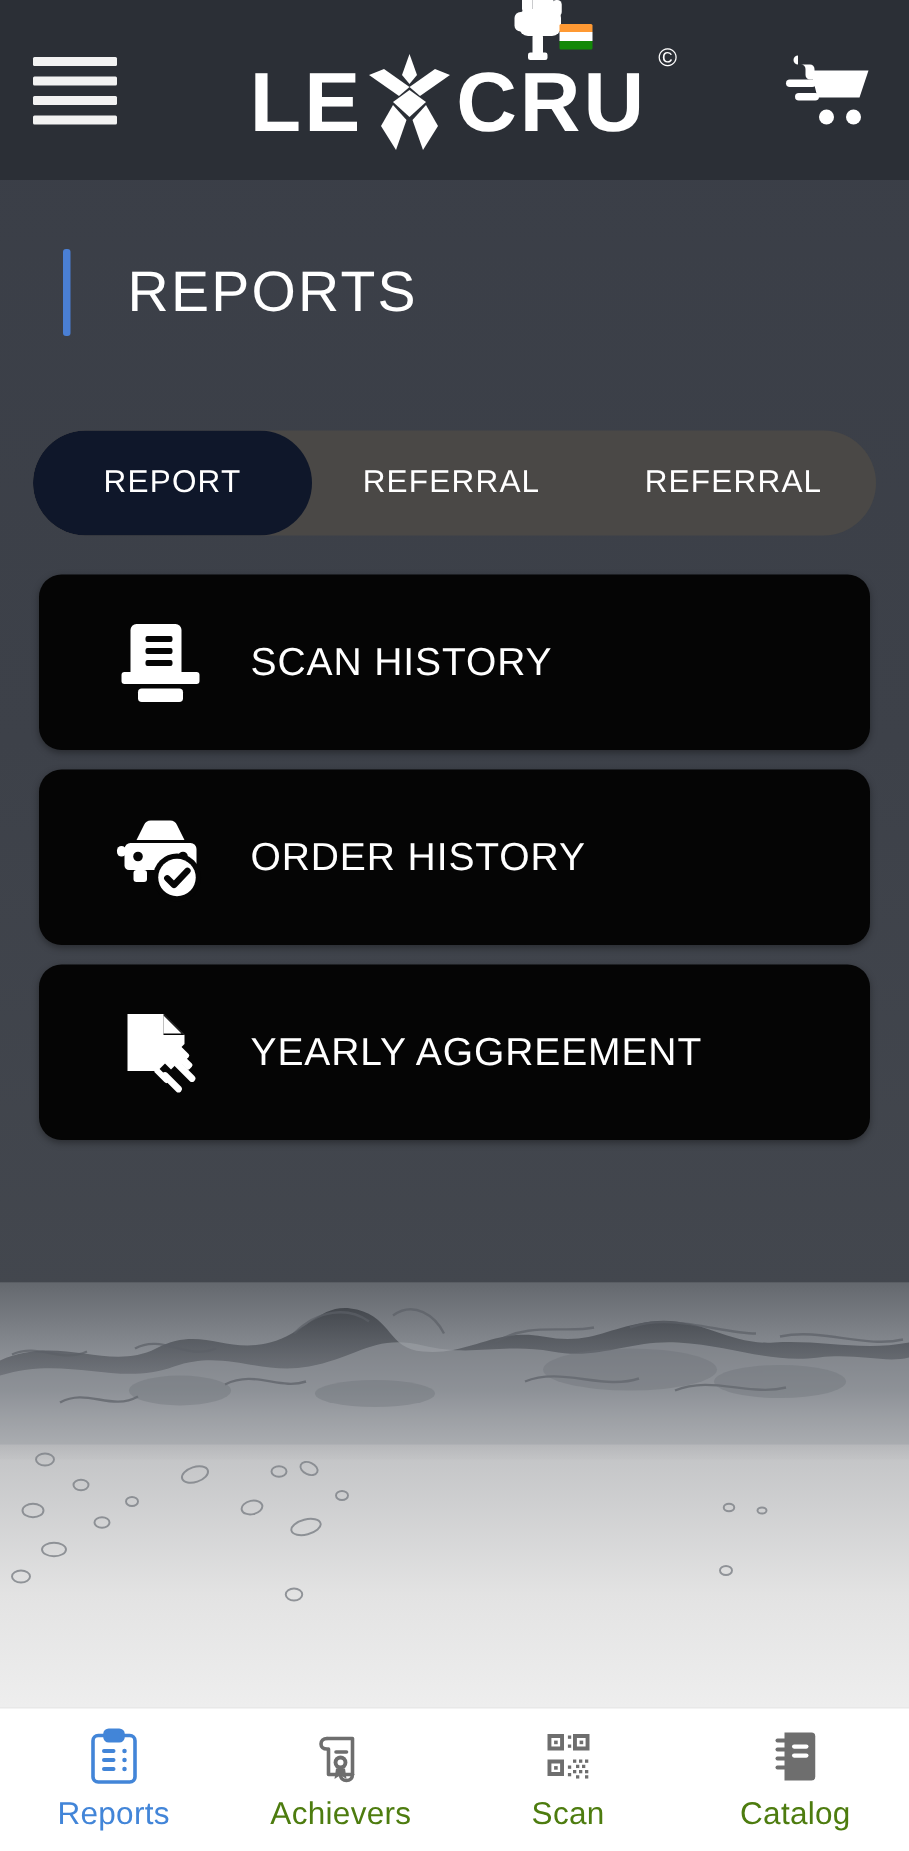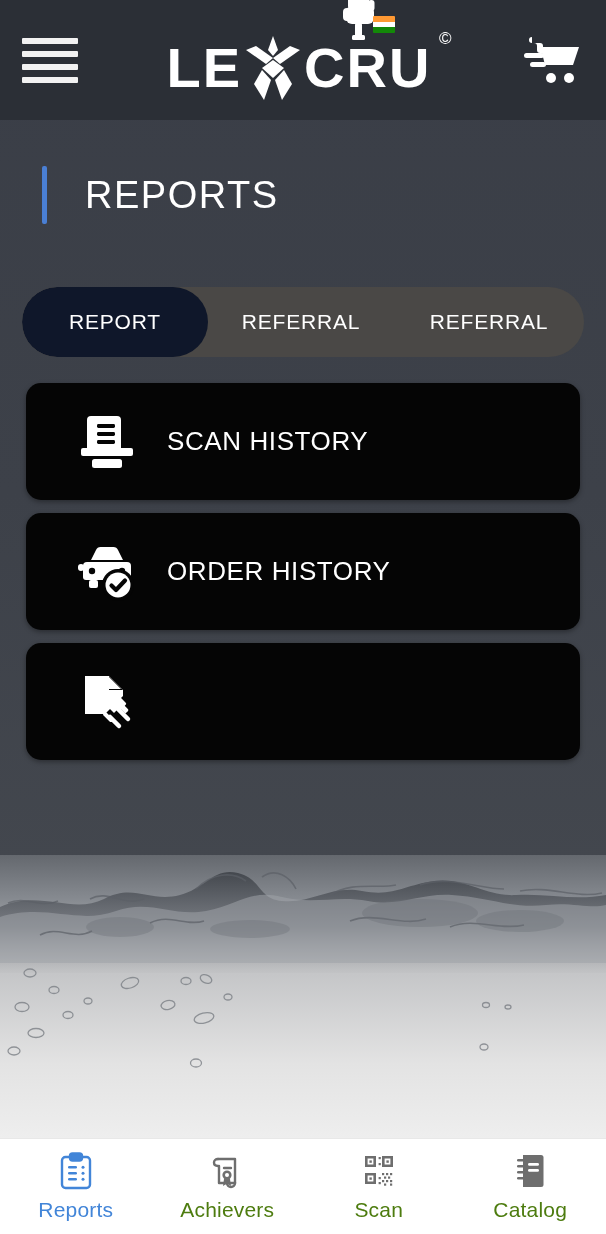--- a/index.html
+++ b/index.html
@@ -375,20 +375,21 @@
             <path d="M34 7 l12 12 h-12 z" fill="#ffffff"></path>
             <path d="M32 36 l8 -8 l7 7 l-8 8 z" transform="rotate(0 36 36)"></path>
             <rect x="38" y="28" width="12" height="10" rx="1.5" transform="rotate(45 44 33)"></rect>
             <rect x="44" y="36" width="10" height="5" rx="1.5" transform="rotate(45 49 38)"></rect>
             <path d="M30 44 l6 6" stroke="#ffffff" stroke-width="4" stroke-linecap="round"></path>
             <path d="M43 39 l10 10" stroke="#ffffff" stroke-width="4.5" stroke-linecap="round"></path>
             <path d="M35 47 l9 9" stroke="#ffffff" stroke-width="4.5" stroke-linecap="round"></path>
           </g>
         </svg>
       </span>
+      <span class="card-label">YEARLY AGGREEMENT</span>
     </div>
   </div>
 
   <div class="water">
     <svg viewBox="0 0 606 290" preserveAspectRatio="none">
       <defs>
         <linearGradient id="wg" x1="0" y1="0" x2="0" y2="1">
           <stop offset="0%" stop-color="#64686e"></stop>
           <stop offset="15%" stop-color="#868a90"></stop>
           <stop offset="40%" stop-color="#c4c5c7"></stop>

